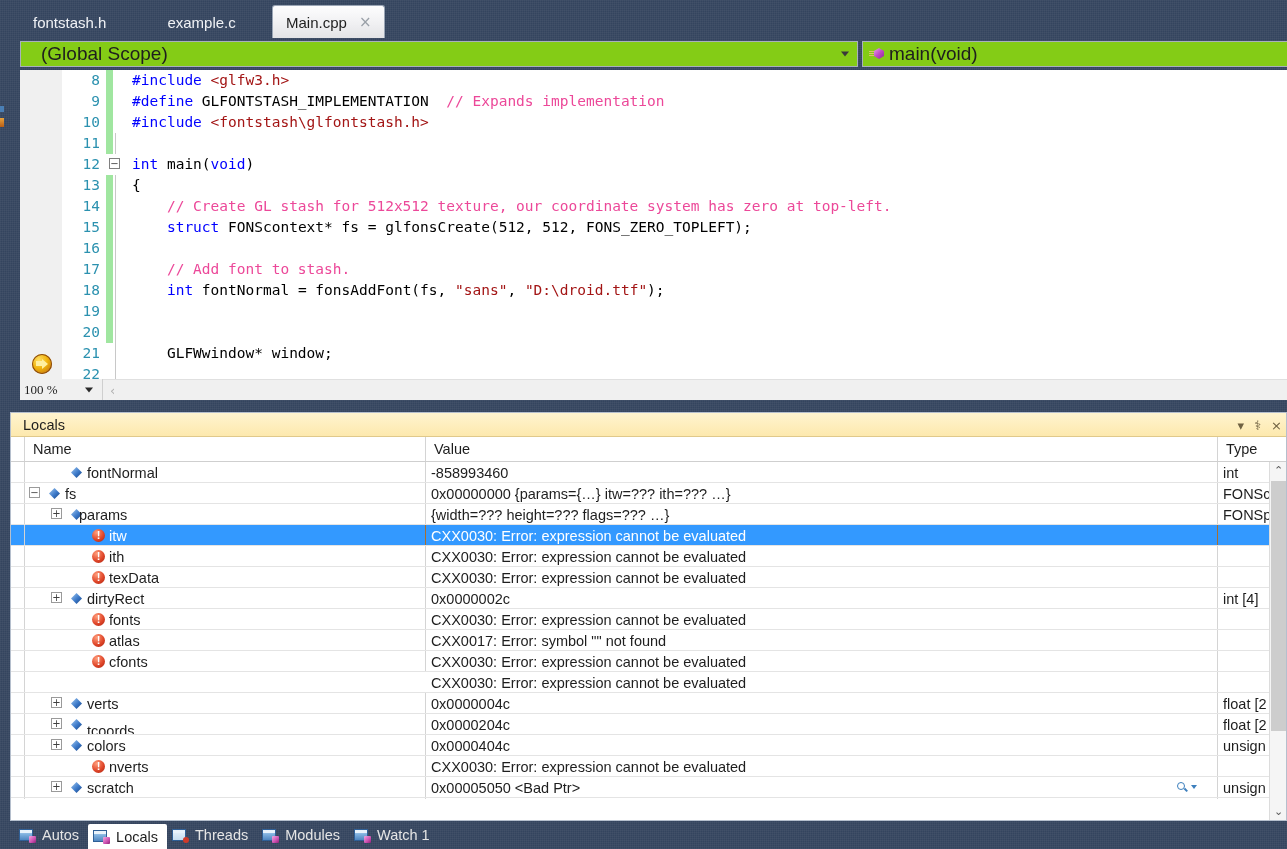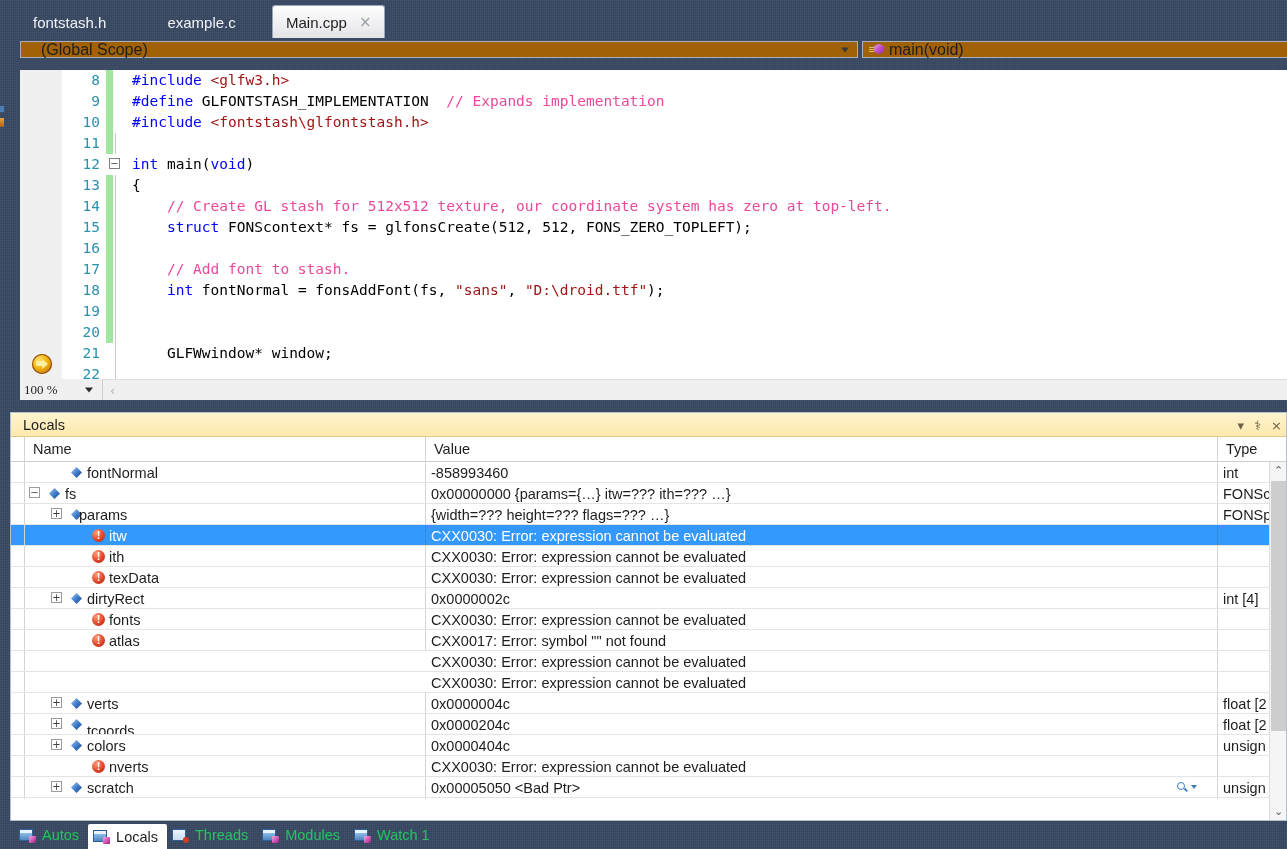--- a/index.html
+++ b/index.html
@@ -39,25 +39,25 @@
     top: 5px; height: 33px;
   }
   .tab-close {
     margin-left: 12px; font-size: 15px; color: #9aa0a8; line-height: 1;
     font-family: "DejaVu Sans", sans-serif;
   }
 
   
   #navbar { position: absolute; left: 0; top: 40px; width: 1287px; height: 30px; }
   .nav-combo {
-    position: absolute; top: 1px; height: 17px;
-    background: #a16207;
+    position: absolute; top: 1px; height: 26px;
+    background: #84cc16;
     border: 1px solid #a8b0bd;
     display: flex; align-items: center;
-    font-size: 16px; color: #1e1e1e;
+    font-size: 19px; color: #1e1e1e;
   }
   #nav-scope { left: 20px; width: 838px; padding-left: 20px; }
   #nav-member { left: 862px; width: 425px; border-right: none; padding-left: 6px; }
   .combo-arrow {
     position: absolute; right: 8px; top: 50%; transform: translateY(-50%);
     width: 0; height: 0;
     border-left: 4px solid transparent; border-right: 4px solid transparent;
     border-top: 5px solid #3a3a3a;
   }
   .member-icon { width: 20px; height: 16px; position: relative; flex: 0 0 auto; }
@@ -249,21 +249,21 @@
   }
 
   
   #bottom-tabs {
     position: absolute; left: 0; bottom: 0; width: 1287px; height: 28px;
     display: flex; align-items: center; padding-left: 14px; gap: 0;
   }
   .btab {
     display: flex; align-items: center; height: 24px;
     padding: 0 9px 0 5px; gap: 6px;
-    font-size: 14.5px; color: #22c55e;
+    font-size: 14.5px; color: #e5e5e5;
   }
   .btab.active {
     background: #ffffff; color: #1e1e1e;
     border-radius: 2px 2px 0 0;
     height: 25px; margin-top: 3px;
   }
   .btab-ico { width: 17px; height: 15px; position: relative; flex: 0 0 auto; }
   .btab-ico .bi-body {
     position: absolute; left: 0; top: 1px; width: 14px; height: 12px;
     border: 1px solid #2f5f96;
@@ -501,20 +501,24 @@
         <div class="cell c-val">
           <span>CXX0017: Error: symbol "" not found</span>
         </div>
         <div class="cell c-type">
           <span></span>
         </div>
         <div class="sep"></div>
       </div>
       <div class="grow">
         <div class="cell c-gut"></div>
+        <div class="cell c-name">
+          <span class="ico err" style="left: 67px;"></span>
+          <span class="nm" style="left: 84px;">cfonts</span>
+        </div>
         <div class="cell c-val">
           <span>CXX0030: Error: expression cannot be evaluated</span>
         </div>
         <div class="cell c-type">
           <span></span>
         </div>
         <div class="sep"></div>
       </div>
       <div class="grow">
         <div class="cell c-gut"></div>

